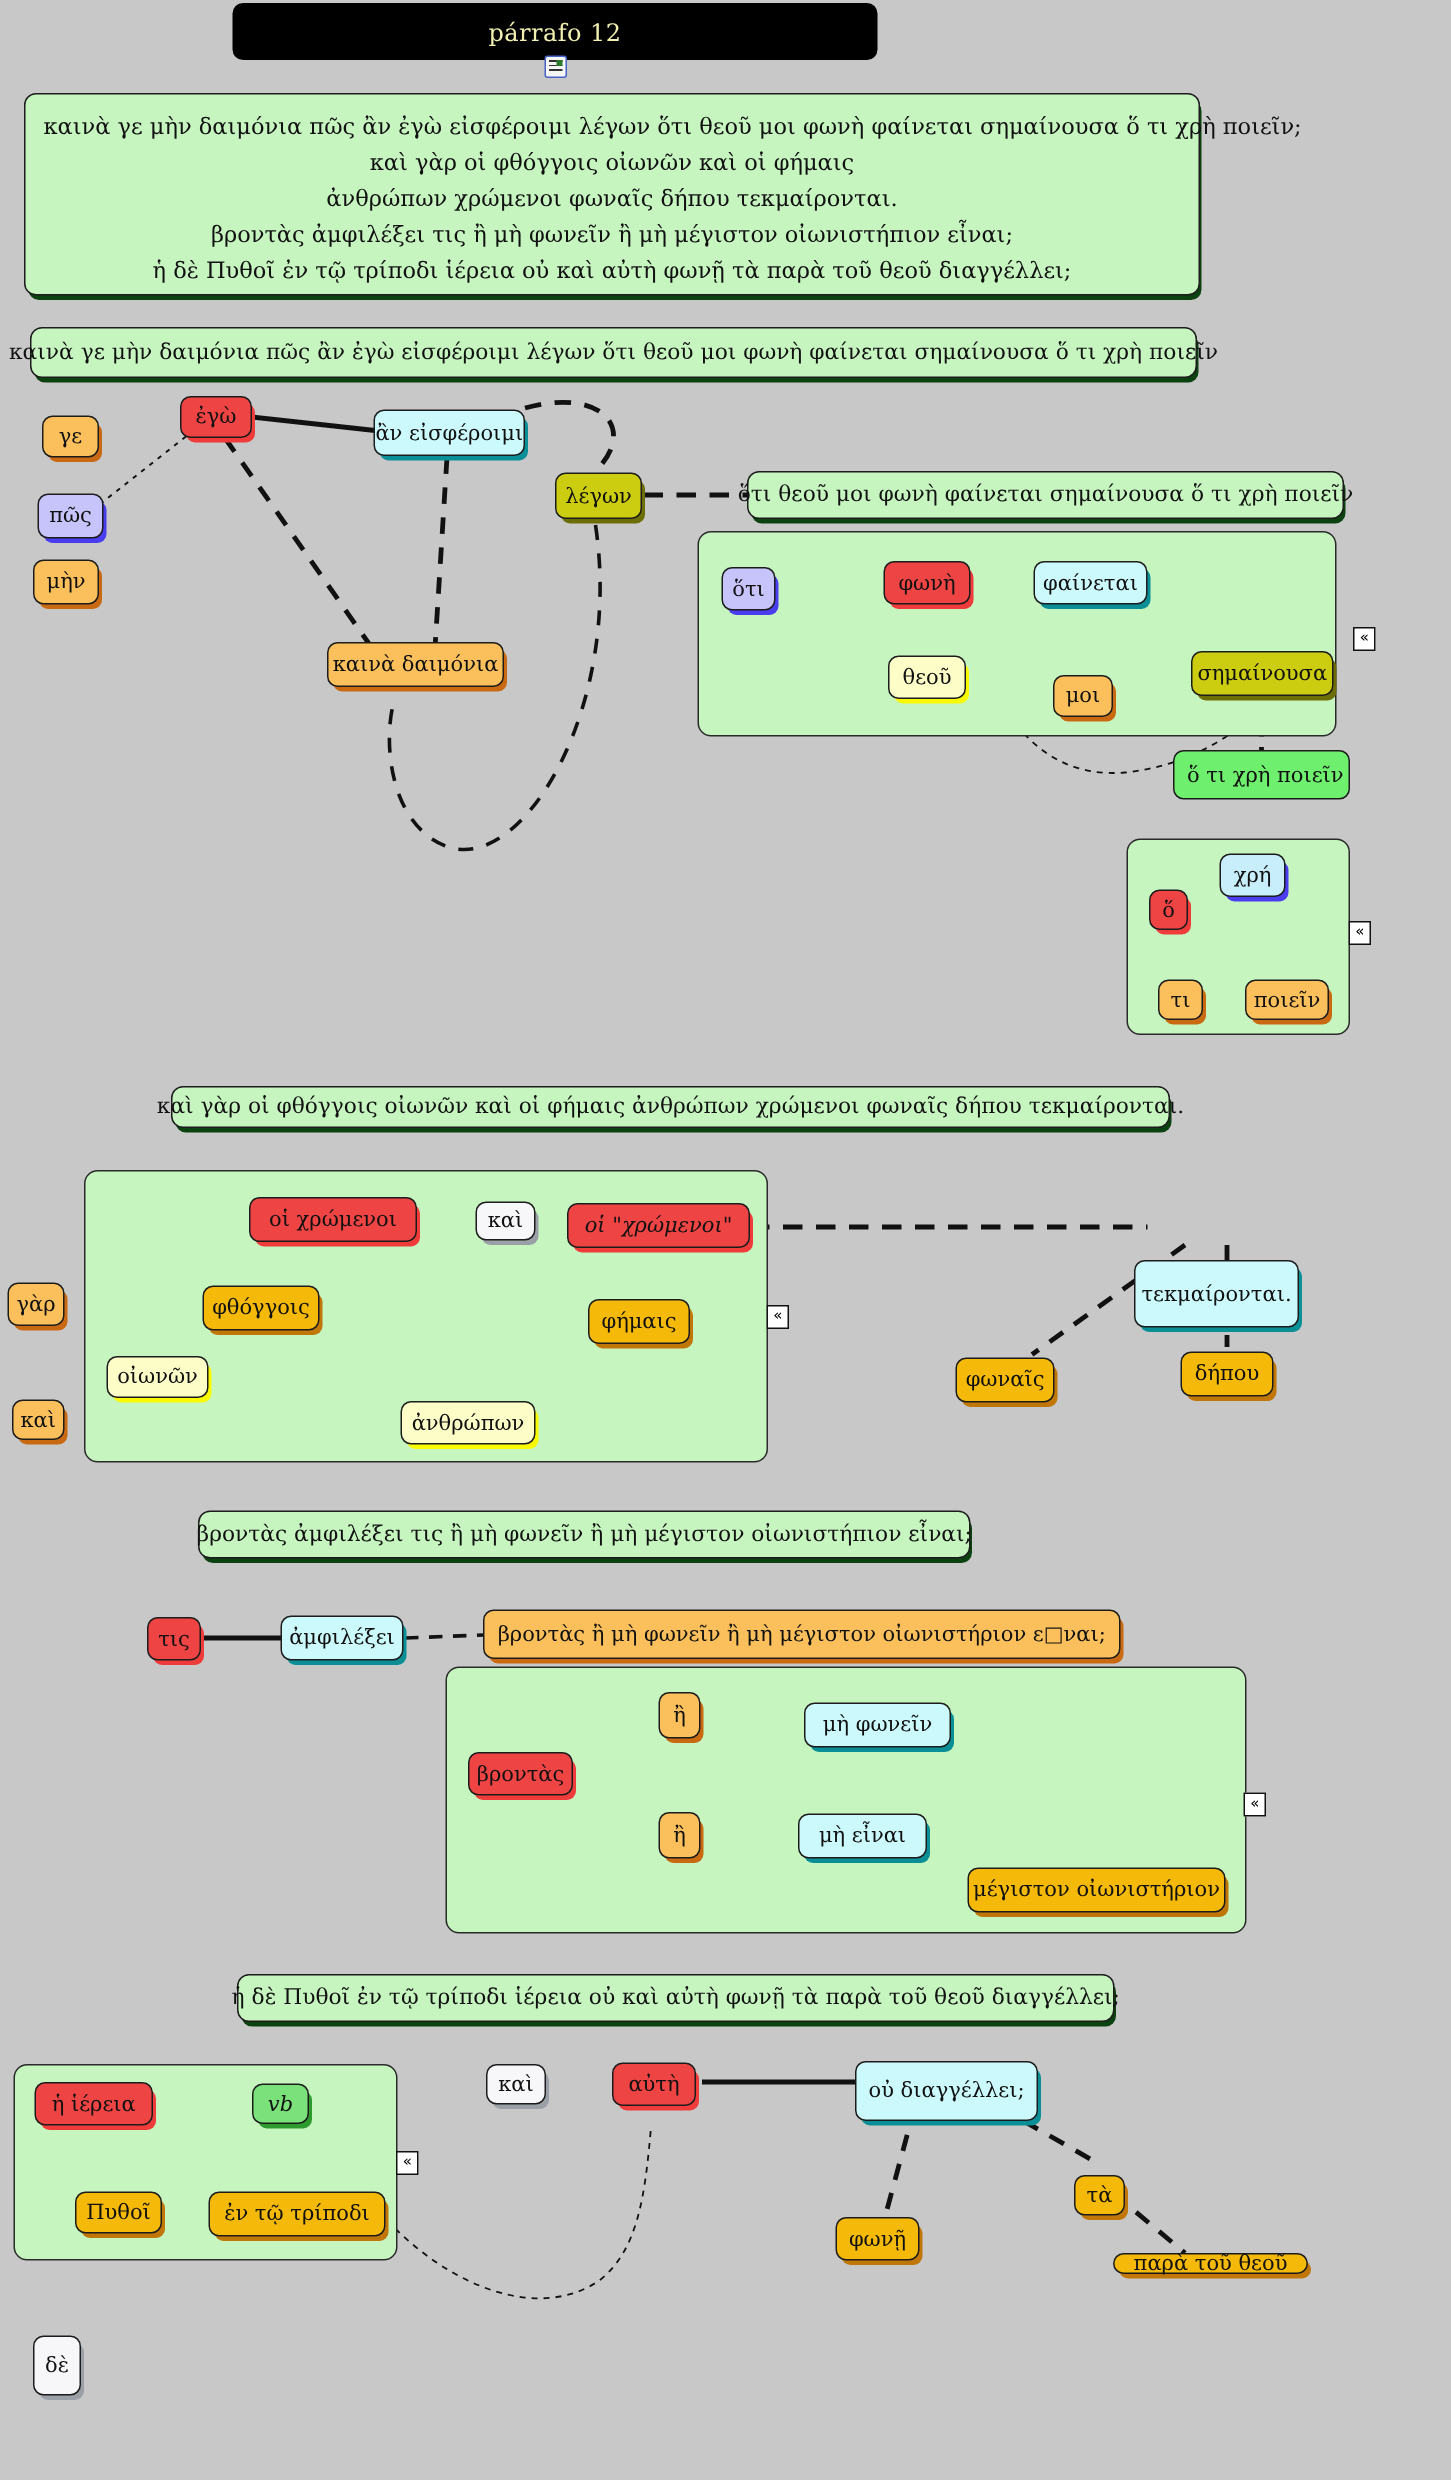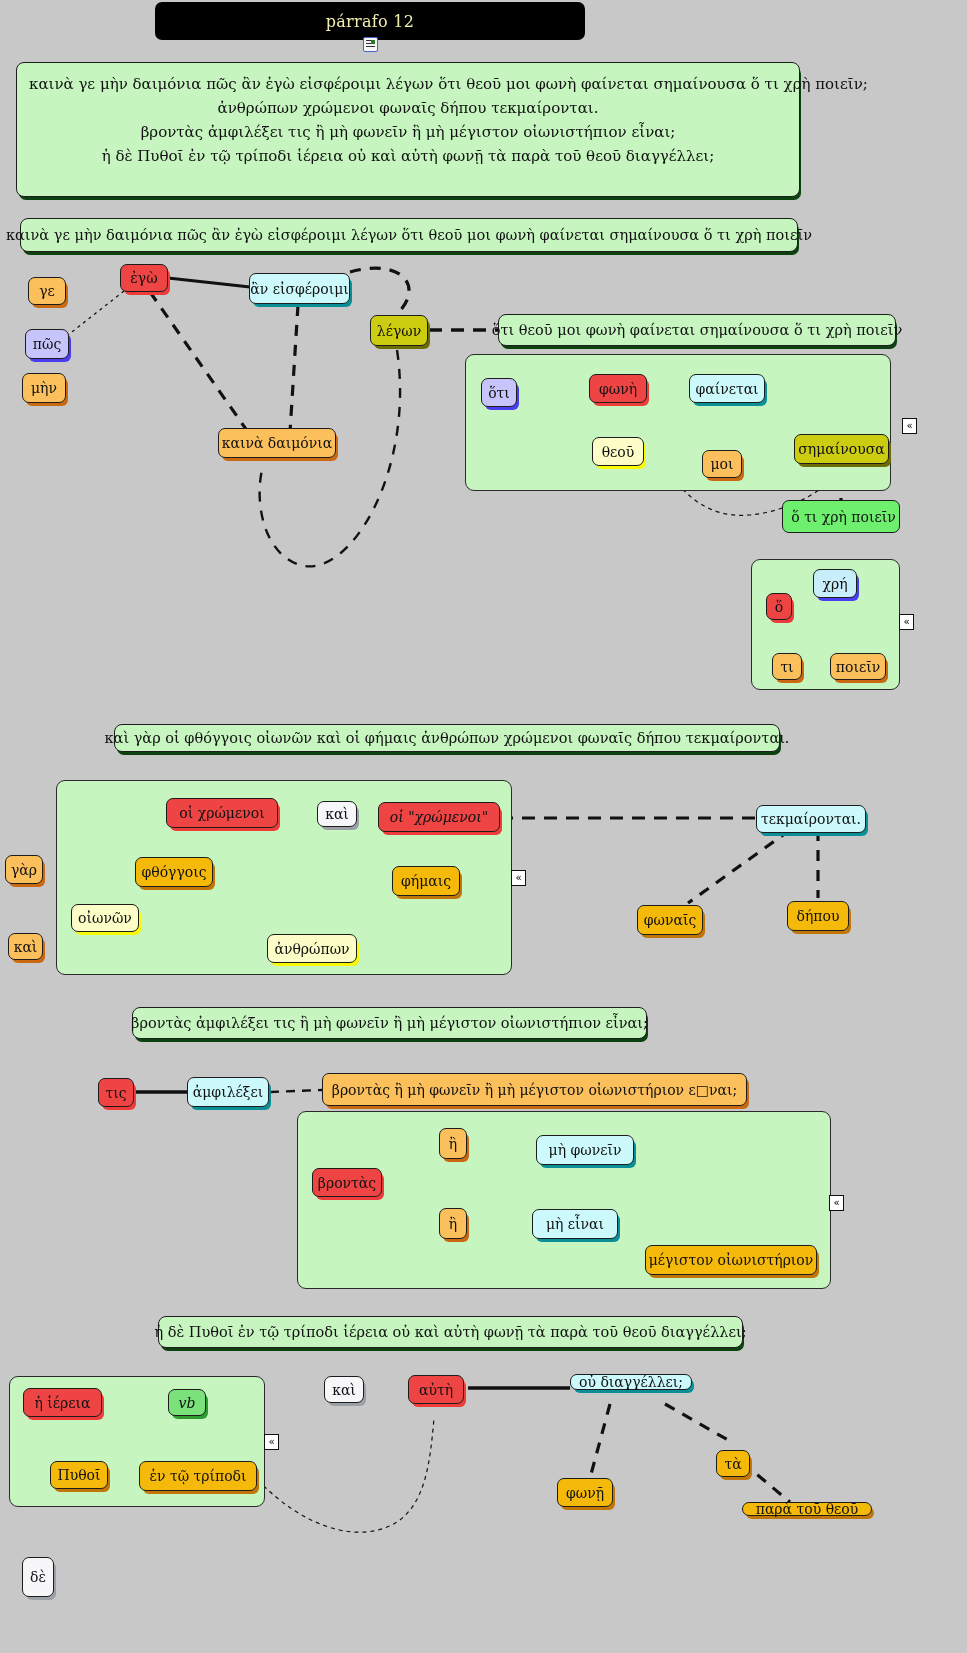--- a/index.html
+++ b/index.html
@@ -102,20 +102,21 @@
   <div class="titlebar">
     <span class="ttl">párrafo 12</span>
   </div>
   <div class="doc-icon">
     <span class="bars"></span>
     <span class="dot"></span>
   </div>
 
   <div class="ribbon multiline dark-edge" style="left:16px; top:62px; width:784px; height:135px;">
     <div class="ln1">καινὰ γε μὴν δαιμόνια πῶς ἂν ἐγὼ εἰσφέροιμι λέγων ὅτι θεοῦ μοι φωνὴ φαίνεται σημαίνουσα ὅ τι χρὴ ποιεῖν;</div>
+    <div>καὶ γὰρ οἱ φθόγγοις οἰωνῶν καὶ οἱ φήμαις</div>
     <div>ἀνθρώπων χρώμενοι φωναῖς δήπου τεκμαίρονται.</div>
     <div>βροντὰς  ἀμφιλέξει τις ἢ μὴ φωνεῖν ἢ μὴ μέγιστον οἰωνιστήπιον εἶναι;</div>
     <div>ἡ δὲ Πυθοῖ ἐν τῷ τρίποδι ἱέρεια οὐ καὶ αὐτὴ φωνῇ τὰ παρὰ τοῦ θεοῦ διαγγέλλει;</div>
   </div>
 
   <svg class="edges">
     <g fill="none" stroke="#111">
 
       <line x1="168" y1="278" x2="250" y2="287" stroke-width="3.2"></line>
       <path d="M124,291 L68,335" stroke-width="1.3" stroke-dasharray="3,4"></path>
@@ -207,21 +208,21 @@
   <div class="node n-pink" style="left:166px; top:798px; width:112px; height:30px;">οἱ χρώμενοι</div>
   <div class="node n-white" style="left:317px; top:801px; width:40px; height:26px;">καὶ</div>
   <div class="node n-pink" style="left:378px; top:802px; width:122px; height:30px;" style2="">
       <span style="font-style:italic">οἱ  "χρώμενοι"</span>
     </div>
   <div class="node n-gold" style="left:135px; top:857px; width:78px; height:30px;">φθόγγοις</div>
   <div class="node n-gold" style="left:392px; top:866px; width:68px; height:30px;">φήμαις</div>
   <div class="node n-yellow" style="left:71px; top:904px; width:68px; height:28px;">οἰωνῶν</div>
   <div class="node n-yellow" style="left:267px; top:934px; width:90px; height:29px;">ἀνθρώπων</div>
 
-  <div class="node n-cyan" style="left:756px; top:805px; width:110px; height:28px;">τεκμαίρονται.</div>
+  <div class="node n-cyan" style="left:756px; top:840px; width:110px; height:45px;">τεκμαίρονται.</div>
   <div class="node n-gold" style="left:637px; top:905px; width:66px; height:30px;">φωναῖς</div>
   <div class="node n-gold" style="left:787px; top:901px; width:62px; height:30px;">δήπου</div>
 
   <div class="marker" style="left:511px; top:870px;">«</div>
 
   <div class="ribbon" style="left:132px; top:1007px; width:515px; height:32px;">βροντὰς  ἀμφιλέξει τις ἢ μὴ φωνεῖν ἢ μὴ μέγιστον οἰωνιστήπιον εἶναι;</div>
 
   <div class="node n-pink" style="left:98px; top:1078px; width:36px; height:29px;">τις</div>
   <div class="node n-cyan" style="left:187px; top:1077px; width:82px; height:30px;">ἀμφιλέξει</div>
   <div class="node n-orange" style="left:322px; top:1073px; width:425px; height:33px;">βροντὰς  ἢ μὴ φωνεῖν ἢ μὴ μέγιστον οἰωνιστήριον ε□ναι;</div>
@@ -241,21 +242,21 @@
 
   <div class="panel" style="left:9px; top:1376px; width:256px; height:131px;"></div>
 
   <div class="node n-pink" style="left:23px; top:1388px; width:79px; height:29px;">ἡ ἱέρεια</div>
   <div class="node n-green n-italic" style="left:168px; top:1389px; width:38px; height:27px;">vb</div>
   <div class="node n-gold" style="left:50px; top:1461px; width:58px; height:28px;">Πυθοῖ</div>
   <div class="node n-gold" style="left:139px; top:1461px; width:118px; height:30px;">ἐν τῷ τρίποδι</div>
 
   <div class="node n-white" style="left:324px; top:1376px; width:40px; height:27px;">καὶ</div>
   <div class="node n-pink" style="left:408px; top:1375px; width:56px; height:29px;">αὐτὴ</div>
-  <div class="node n-cyan" style="left:570px; top:1374px; width:122px; height:16px;">οὐ διαγγέλλει;</div>
+  <div class="node n-cyan" style="left:570px; top:1374px; width:122px; height:40px;">οὐ διαγγέλλει;</div>
   <div class="node n-gold" style="left:557px; top:1478px; width:56px; height:29px;">φωνῇ</div>
   <div class="node n-gold" style="left:716px; top:1450px; width:34px; height:27px;">τὰ</div>
   <div class="node n-gold" style="left:742px; top:1502px; width:130px; height:14px;">παρὰ τοῦ θεοῦ</div>
 
   <div class="node n-white" style="left:22px; top:1557px; width:32px; height:40px;">δὲ</div>
 
   <div class="marker" style="left:264px; top:1434px;">«</div>
 
 </div>
 

